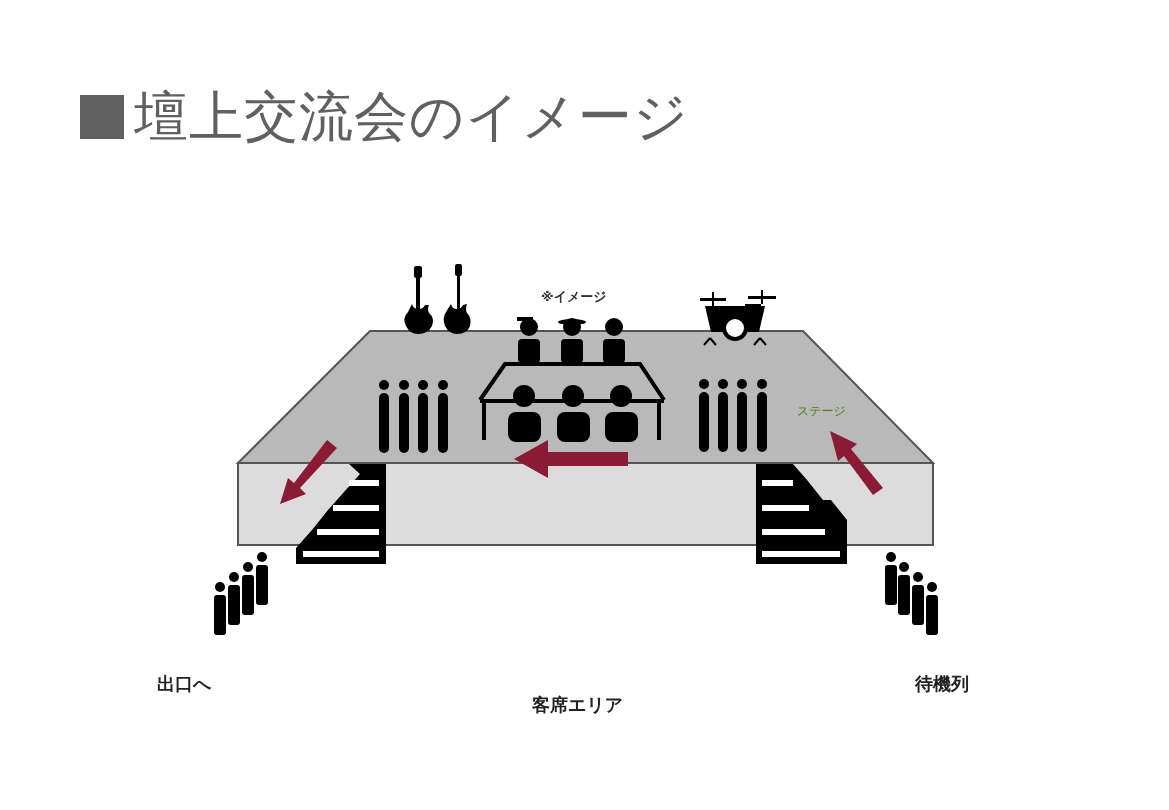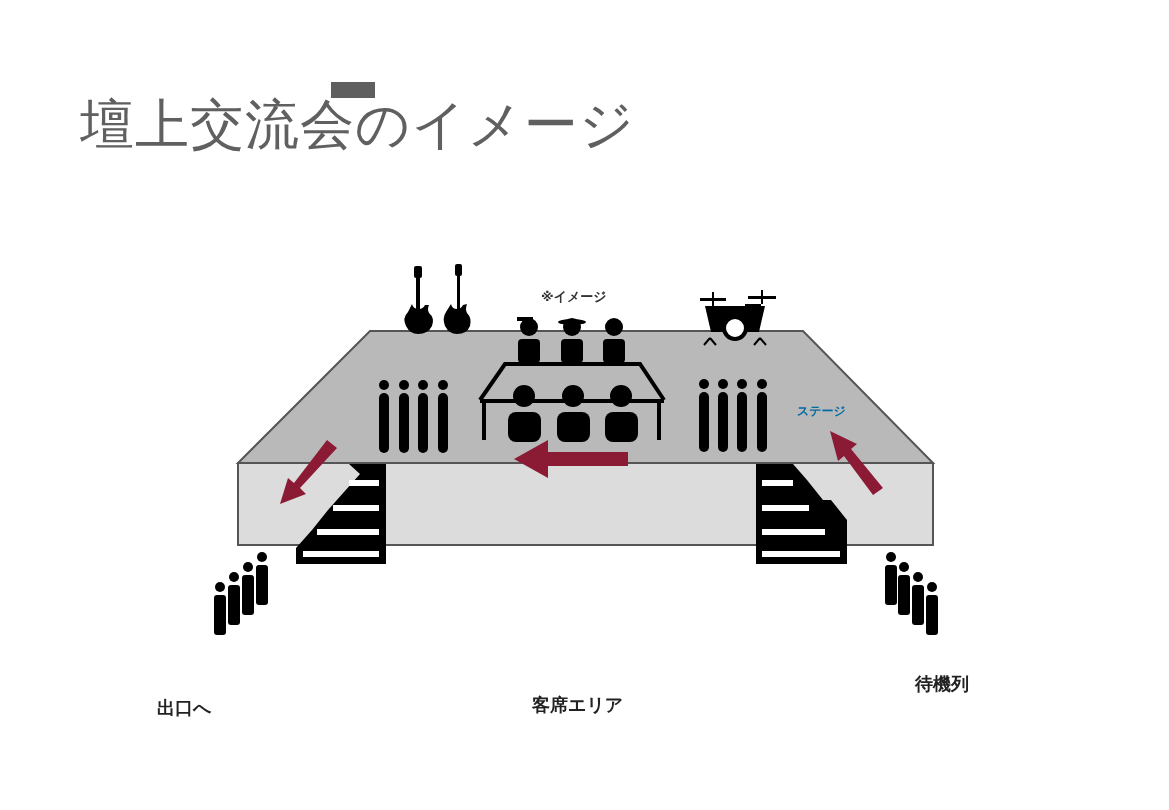--- a/index.html
+++ b/index.html
@@ -1,23 +1,23 @@
 <!DOCTYPE html>
 <html><head>
 <meta charset="utf-8">
 <style>
   html, body { margin:0; padding:0; background:#ffffff; }
   body { width:1169px; height:810px; position:relative; overflow:hidden; font-family:"DejaVu Sans", sans-serif; }
-  .title { position:absolute; left:80px; top:82px; height:70px; display:flex; align-items:center;flex-direction:column; }
+  .title { position:absolute; left:80px; top:82px; height:70px; display:flex; align-items:center; }
   .title-square { width:44px; height:44px; background:#5f5f5f; margin-right:10px; }
   .title-text { font-family:"DejaVu Serif", serif; font-size:54px; color:#606060; letter-spacing:1px; line-height:1; }
   svg.stage { position:absolute; left:0; top:0; }
   .lbl { position:absolute; font-size:18px; font-weight:bold; color:#222; white-space:nowrap; }
   .note { position:absolute; font-size:13px; font-weight:bold; color:#333; white-space:nowrap; }
-  .stage-lbl { position:absolute; font-size:12px; font-weight:bold; color:#0369a1; white-space:nowrap; }
+  .stage-lbl { position:absolute; font-size:12px; font-weight:normal; color:#4d7c0f; white-space:nowrap; }
 </style>
 </head>
 <body>
 
 <div class="title">
   <div class="title-square"></div>
   <div class="title-text">壇上交流会のイメージ</div>
 </div>
 
 <svg class="stage" width="1169" height="810" viewBox="0 0 1169 810">
@@ -145,15 +145,15 @@
       <rect x="898" y="575" width="12" height="40" rx="3"></rect>
     <circle cx="918" cy="577" r="5"></circle>
       <rect x="912" y="585" width="12" height="40" rx="3"></rect>
     <circle cx="932" cy="587" r="5"></circle>
       <rect x="926" y="595" width="12" height="40" rx="3"></rect>
   </g>
 </svg>
 
 <div class="note" style="left:541px;top:288px;">※イメージ</div>
 <div class="stage-lbl" style="left:797px;top:403px;">ステージ</div>
-<div class="lbl" style="left:157px;top:672px;margin-top:24px;">出口へ</div>
+<div class="lbl" style="left:157px;top:672px;">出口へ</div>
 <div class="lbl" style="left:532px;top:693px;">客席エリア</div>
 <div class="lbl" style="left:915px;top:672px;">待機列</div>
 
 </body></html>

